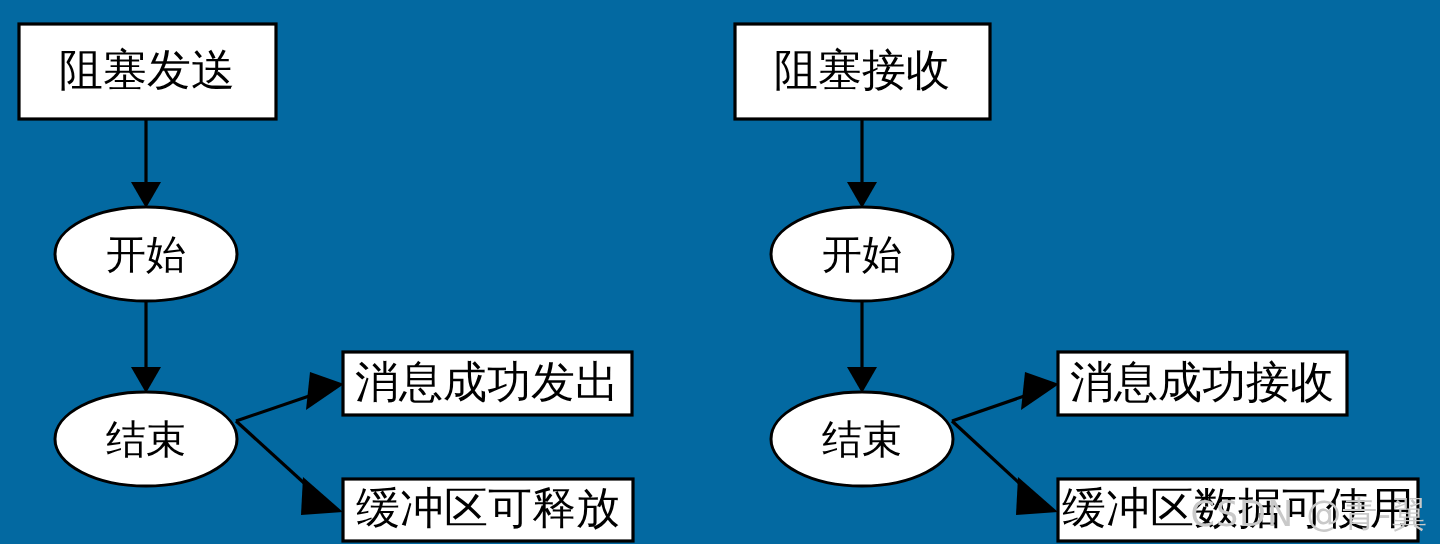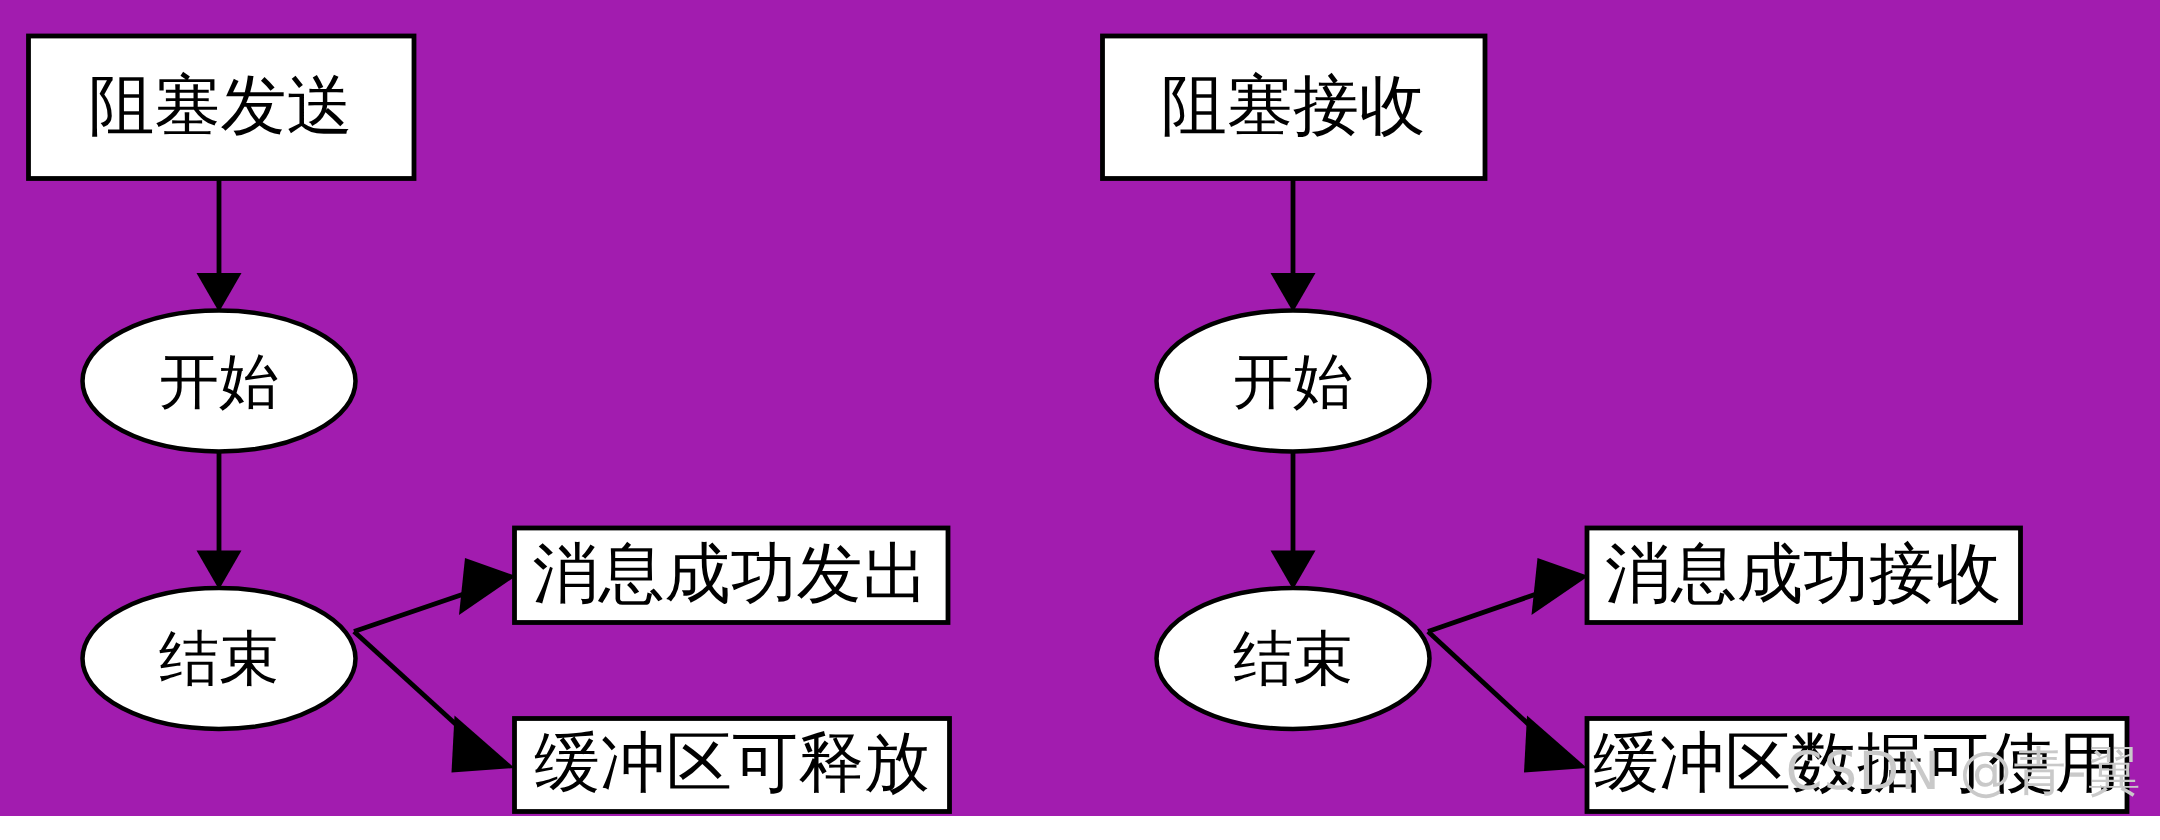--- a/index.html
+++ b/index.html
@@ -11,21 +11,21 @@
   body {
     width: 1440px;
     height: 560px;
     overflow: hidden;
     font-family: "DejaVu Sans", "Liberation Sans", sans-serif;
   }
   #canvas {
     position: relative;
     width: 1440px;
     height: 544px;
-    background: #a21caf;
+    background: #0369a1;
   }
   svg#diagram {
     position: absolute;
     top: 0;
     left: 0;
     width: 1440px;
     height: 560px;
     display: block;
   }
   .node-shape {

